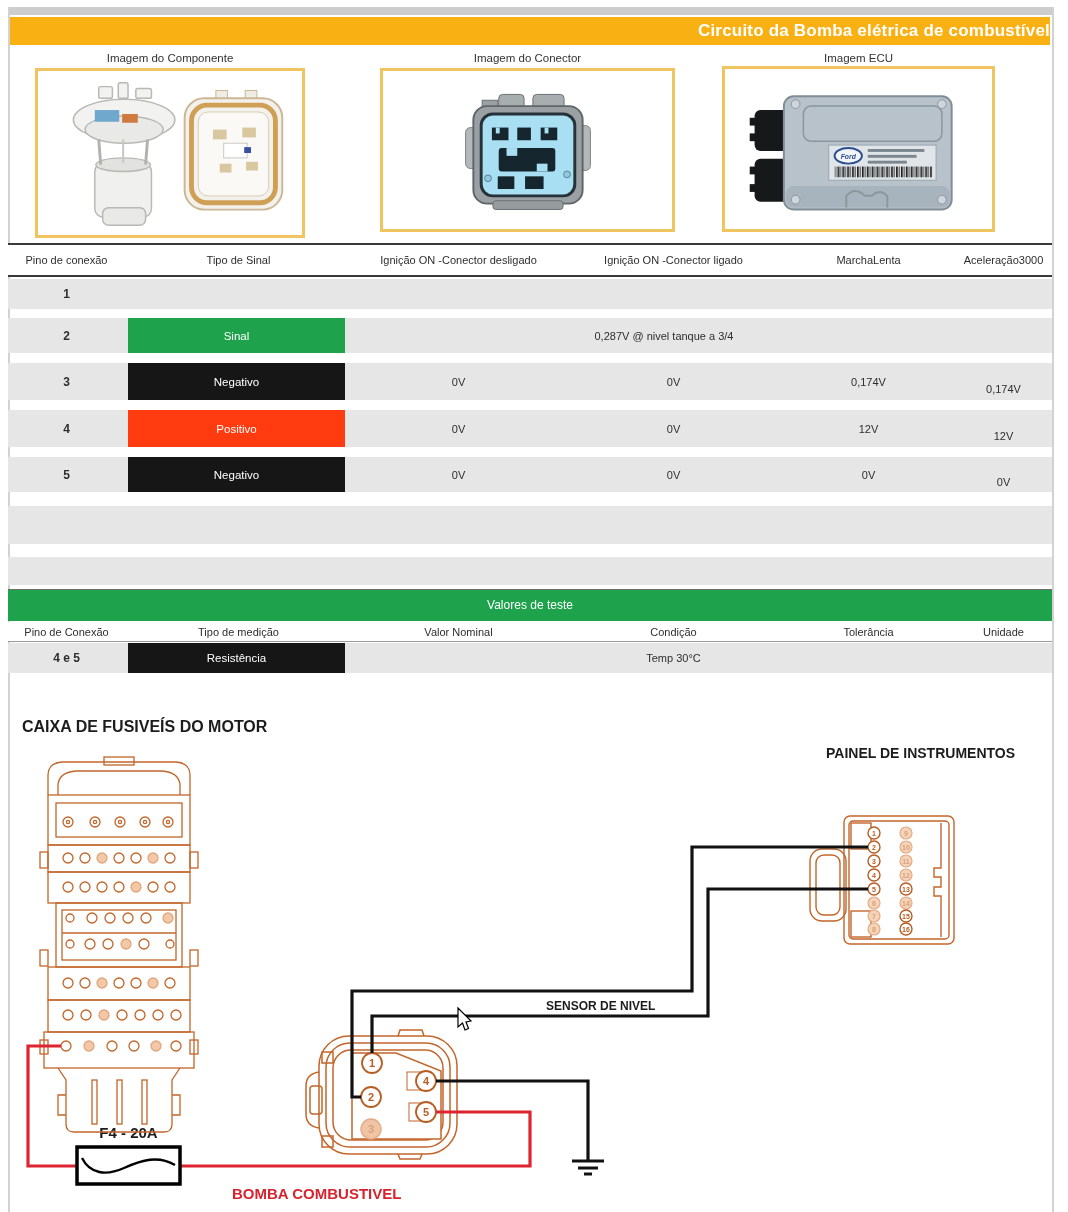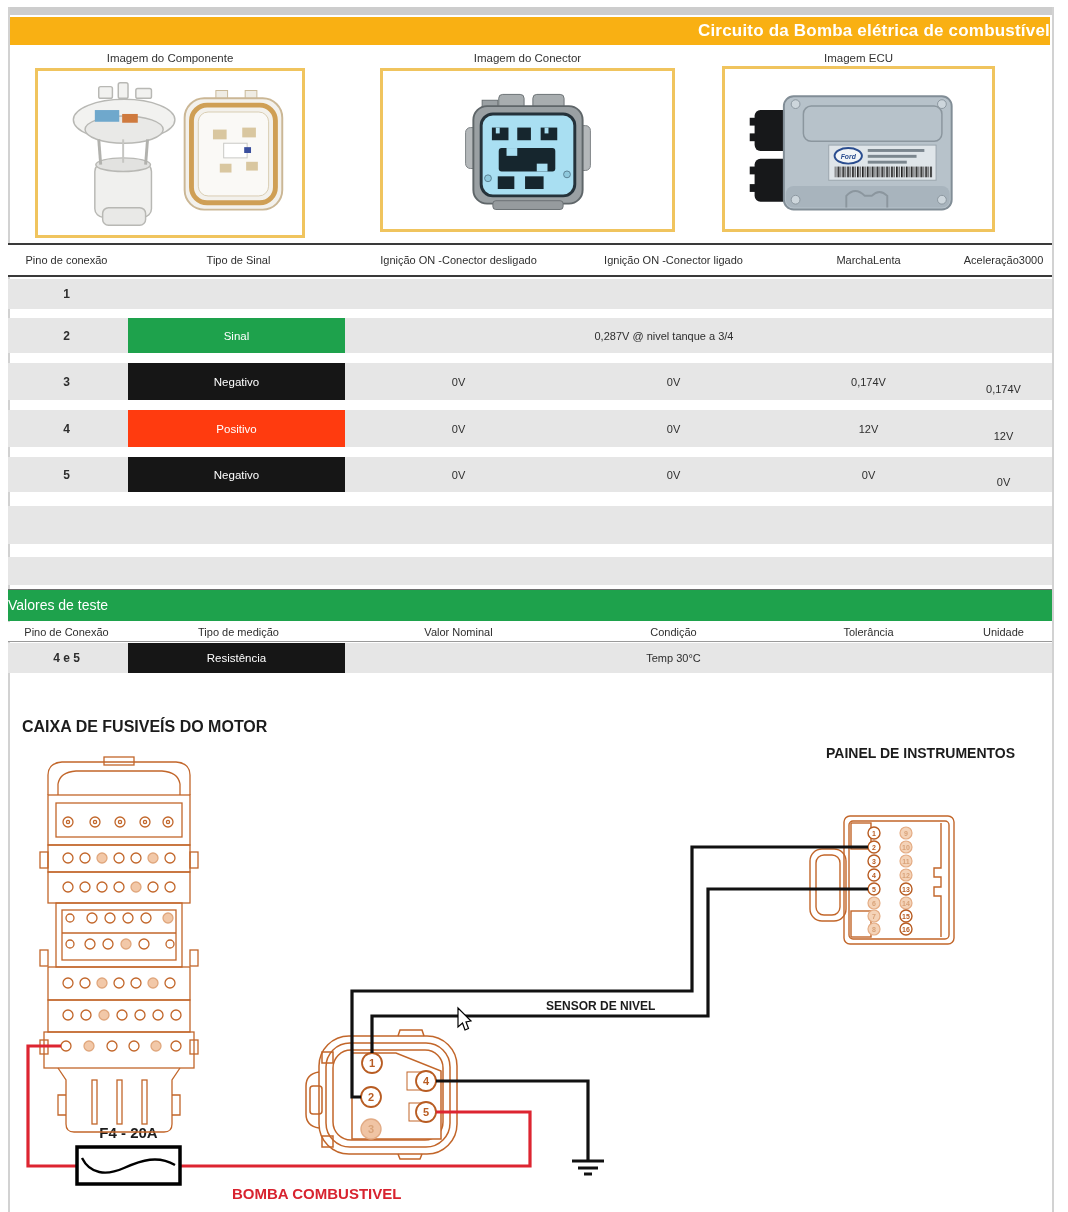--- a/index.html
+++ b/index.html
@@ -27,21 +27,21 @@
   .cmerge{left:344px;width:624px}
   .hcell{line-height:13px;}
   .pin{font-weight:bold;font-size:12px;}
   .badge{position:absolute;left:120px;width:217px;top:0;height:100%;display:flex;align-items:center;
          justify-content:center;color:#fff;font-size:11.5px;}
   .badge[data-variant="green"]{background:#1EA24C;}
   .badge[data-variant="black"]{background:#161616;}
   .badge[data-variant="red"]{background:#FF3B0F;}
   
   .greenbar{left:8px;top:589px;width:1044px;height:32px;background:#1EA24C;border-top:1px solid #6e6e6e;
-            color:#fff;font-size:14px;line-height:31px;}
+            color:#fff;font-size:12px;text-align:center;line-height:31px;}
   .t2head{left:8px;top:622px;width:1044px;height:20px;background:#fff;border-bottom:1px solid #9a9a9a;}
   .t2row{left:8px;top:643px;width:1044px;height:30px;background:#E6E6E6;}
   
   .dlabel{font-weight:bold;color:#1c1c1c;white-space:nowrap;}
   .dsvg{left:8px;top:740px;width:1044px;height:470px;}
 </style>
 </head>
 <body>
 
 <div class="page">

